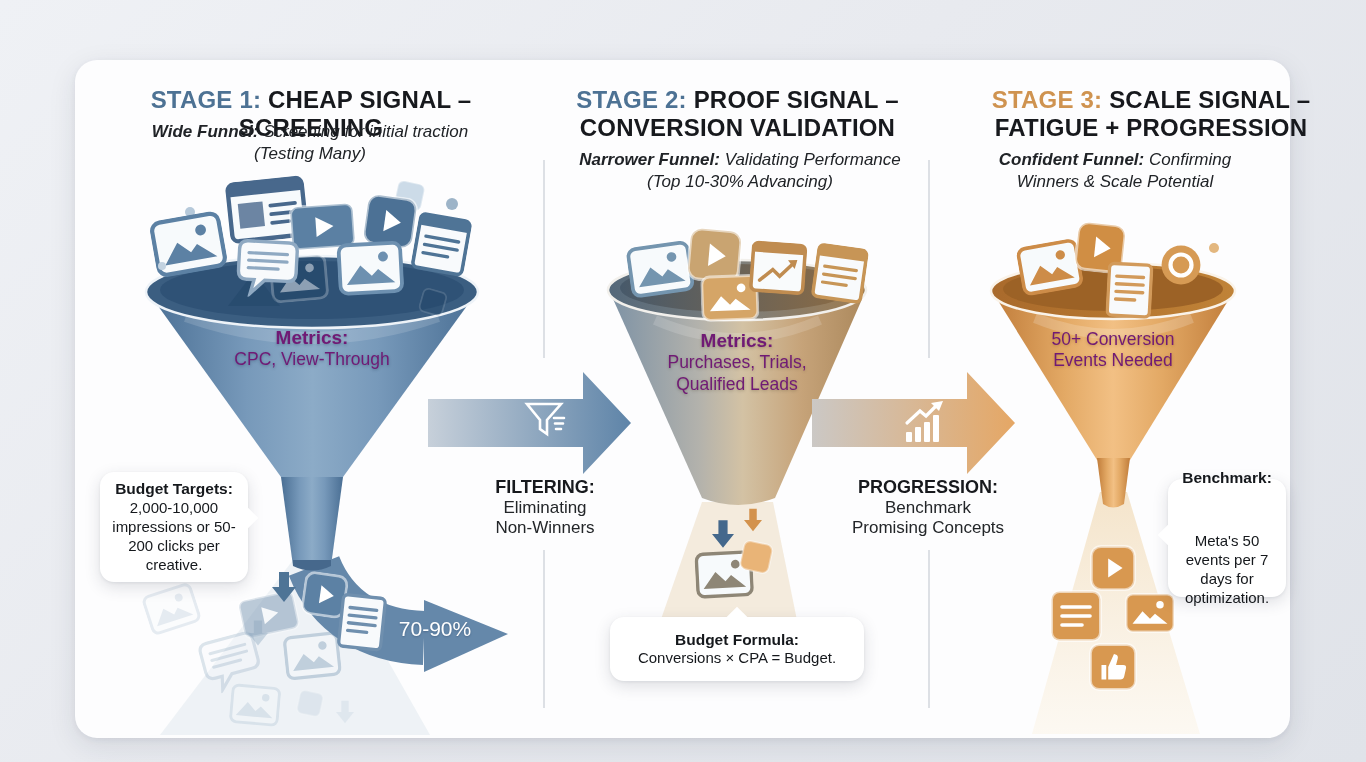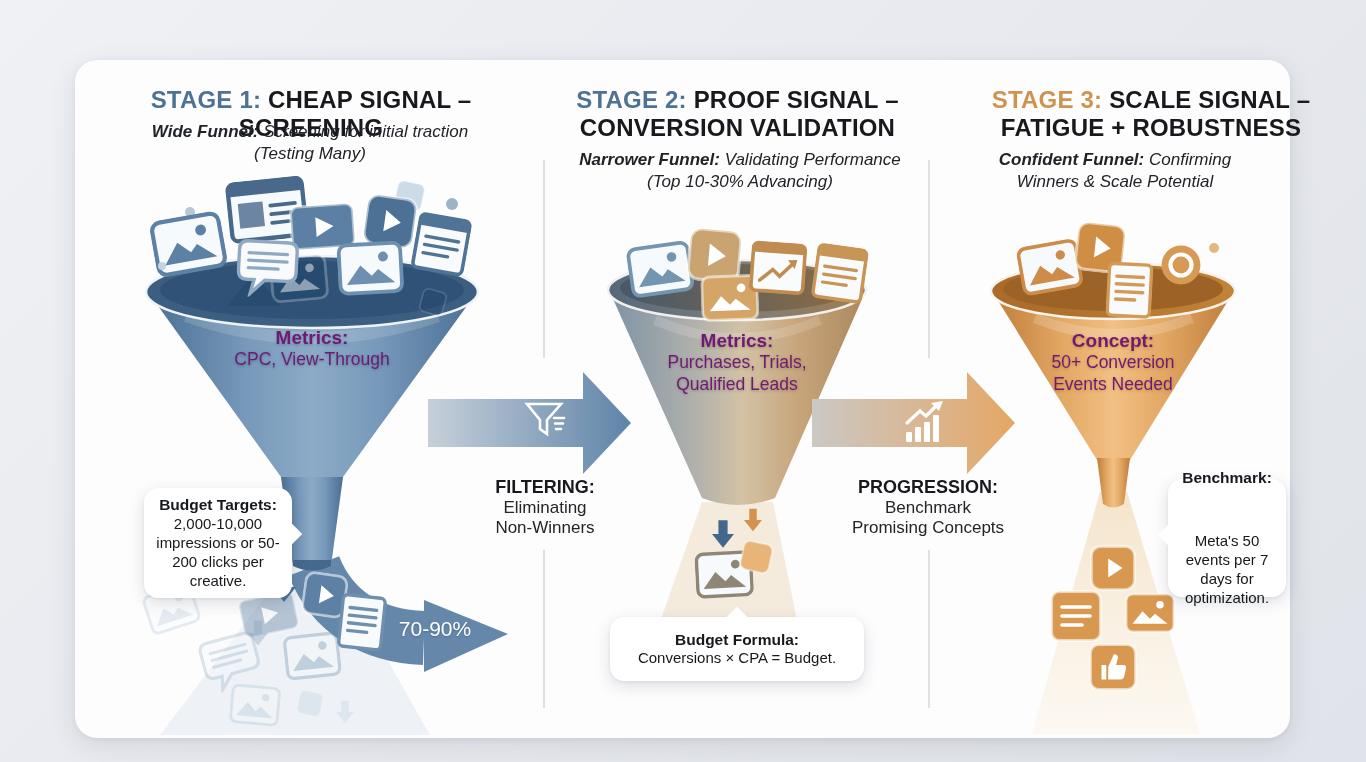--- a/index.html
+++ b/index.html
@@ -47,21 +47,21 @@
   
   .callout{
     position:absolute;z-index:3;background:#fff;border-radius:14px;
     box-shadow:0 5px 16px rgba(40,50,70,.15),0 1px 3px rgba(40,50,70,.08);
     display:flex;flex-direction:column;justify-content:center;
     text-align:center;color:#15181c;line-height:1.26;padding:10px 8px;box-sizing:border-box;
   }
   .callout .ct{font-weight:700;font-size:15.5px;}
   .callout .cb{font-size:15px;}
   .callout .ptr{position:absolute;width:16px;height:16px;background:#fff;transform:rotate(45deg);}
-  .co1{left:100px;top:488px;width:148px;height:110px;margin-left:44px;}
+  .co1{left:100px;top:472px;width:148px;height:110px;}
   .co1 .ptr{right:-7px;top:38px;}
   .co2{left:610px;top:617px;width:254px;height:64px;}
   .co2 .ptr{top:-7px;left:119px;}
   .co3{left:1168px;top:479px;width:118px;height:118px;gap:45px;}
   .co3 .ptr{left:-7px;top:48px;}
   
   .loss{left:385px;top:617px;width:100px;font-size:21px;font-weight:400;color:#fff;text-shadow:0 1px 2px rgba(20,40,70,.3);}
 </style>
 </head>
 <body>
@@ -321,21 +321,21 @@
     <span class="blk"></span>
   </header>
   <header class="ov hdr h2">
     <span class="lbl-blue">STAGE 2:</span>
     <span>PROOF SIGNAL –</span>
     <span class="blk">CONVERSION VALIDATION</span>
   </header>
   <header class="ov hdr h3">
     <span class="lbl-orange">STAGE 3:</span>
     <span>SCALE SIGNAL –</span>
-    <span class="blk">FATIGUE + ROBUSTNESS</span>
+    <span class="blk">FATIGUE + PROGRESSION</span>
   </header>
 
   <div class="ov sub sub1">
     <b>Wide Funnel:</b>
     <span>Screening for initial traction</span>
     <span class="blk">(Testing Many)</span>
   </div>
   <div class="ov sub sub2">
     <b>Narrower Funnel:</b>
     <span>Validating Performance</span>
@@ -350,21 +350,20 @@
   <div class="ov ftext ft1">
     <span class="t">Metrics:</span>
     <span class="l">CPC, View-Through</span>
   </div>
   <div class="ov ftext ft2">
     <span class="t">Metrics:</span>
     <span class="l">Purchases, Trials,</span>
     <span class="l">Qualified Leads</span>
   </div>
   <div class="ov ftext ft3">
-    <span class="t">Concept:</span>
     <span class="l">50+ Conversion</span>
     <span class="l">Events Needed</span>
   </div>
 
   <div class="ov trans tr1">
     <span class="t">FILTERING:</span>
     <span class="l">Eliminating</span>
     <span class="l">Non-Winners</span>
   </div>
   <div class="ov trans tr2">

